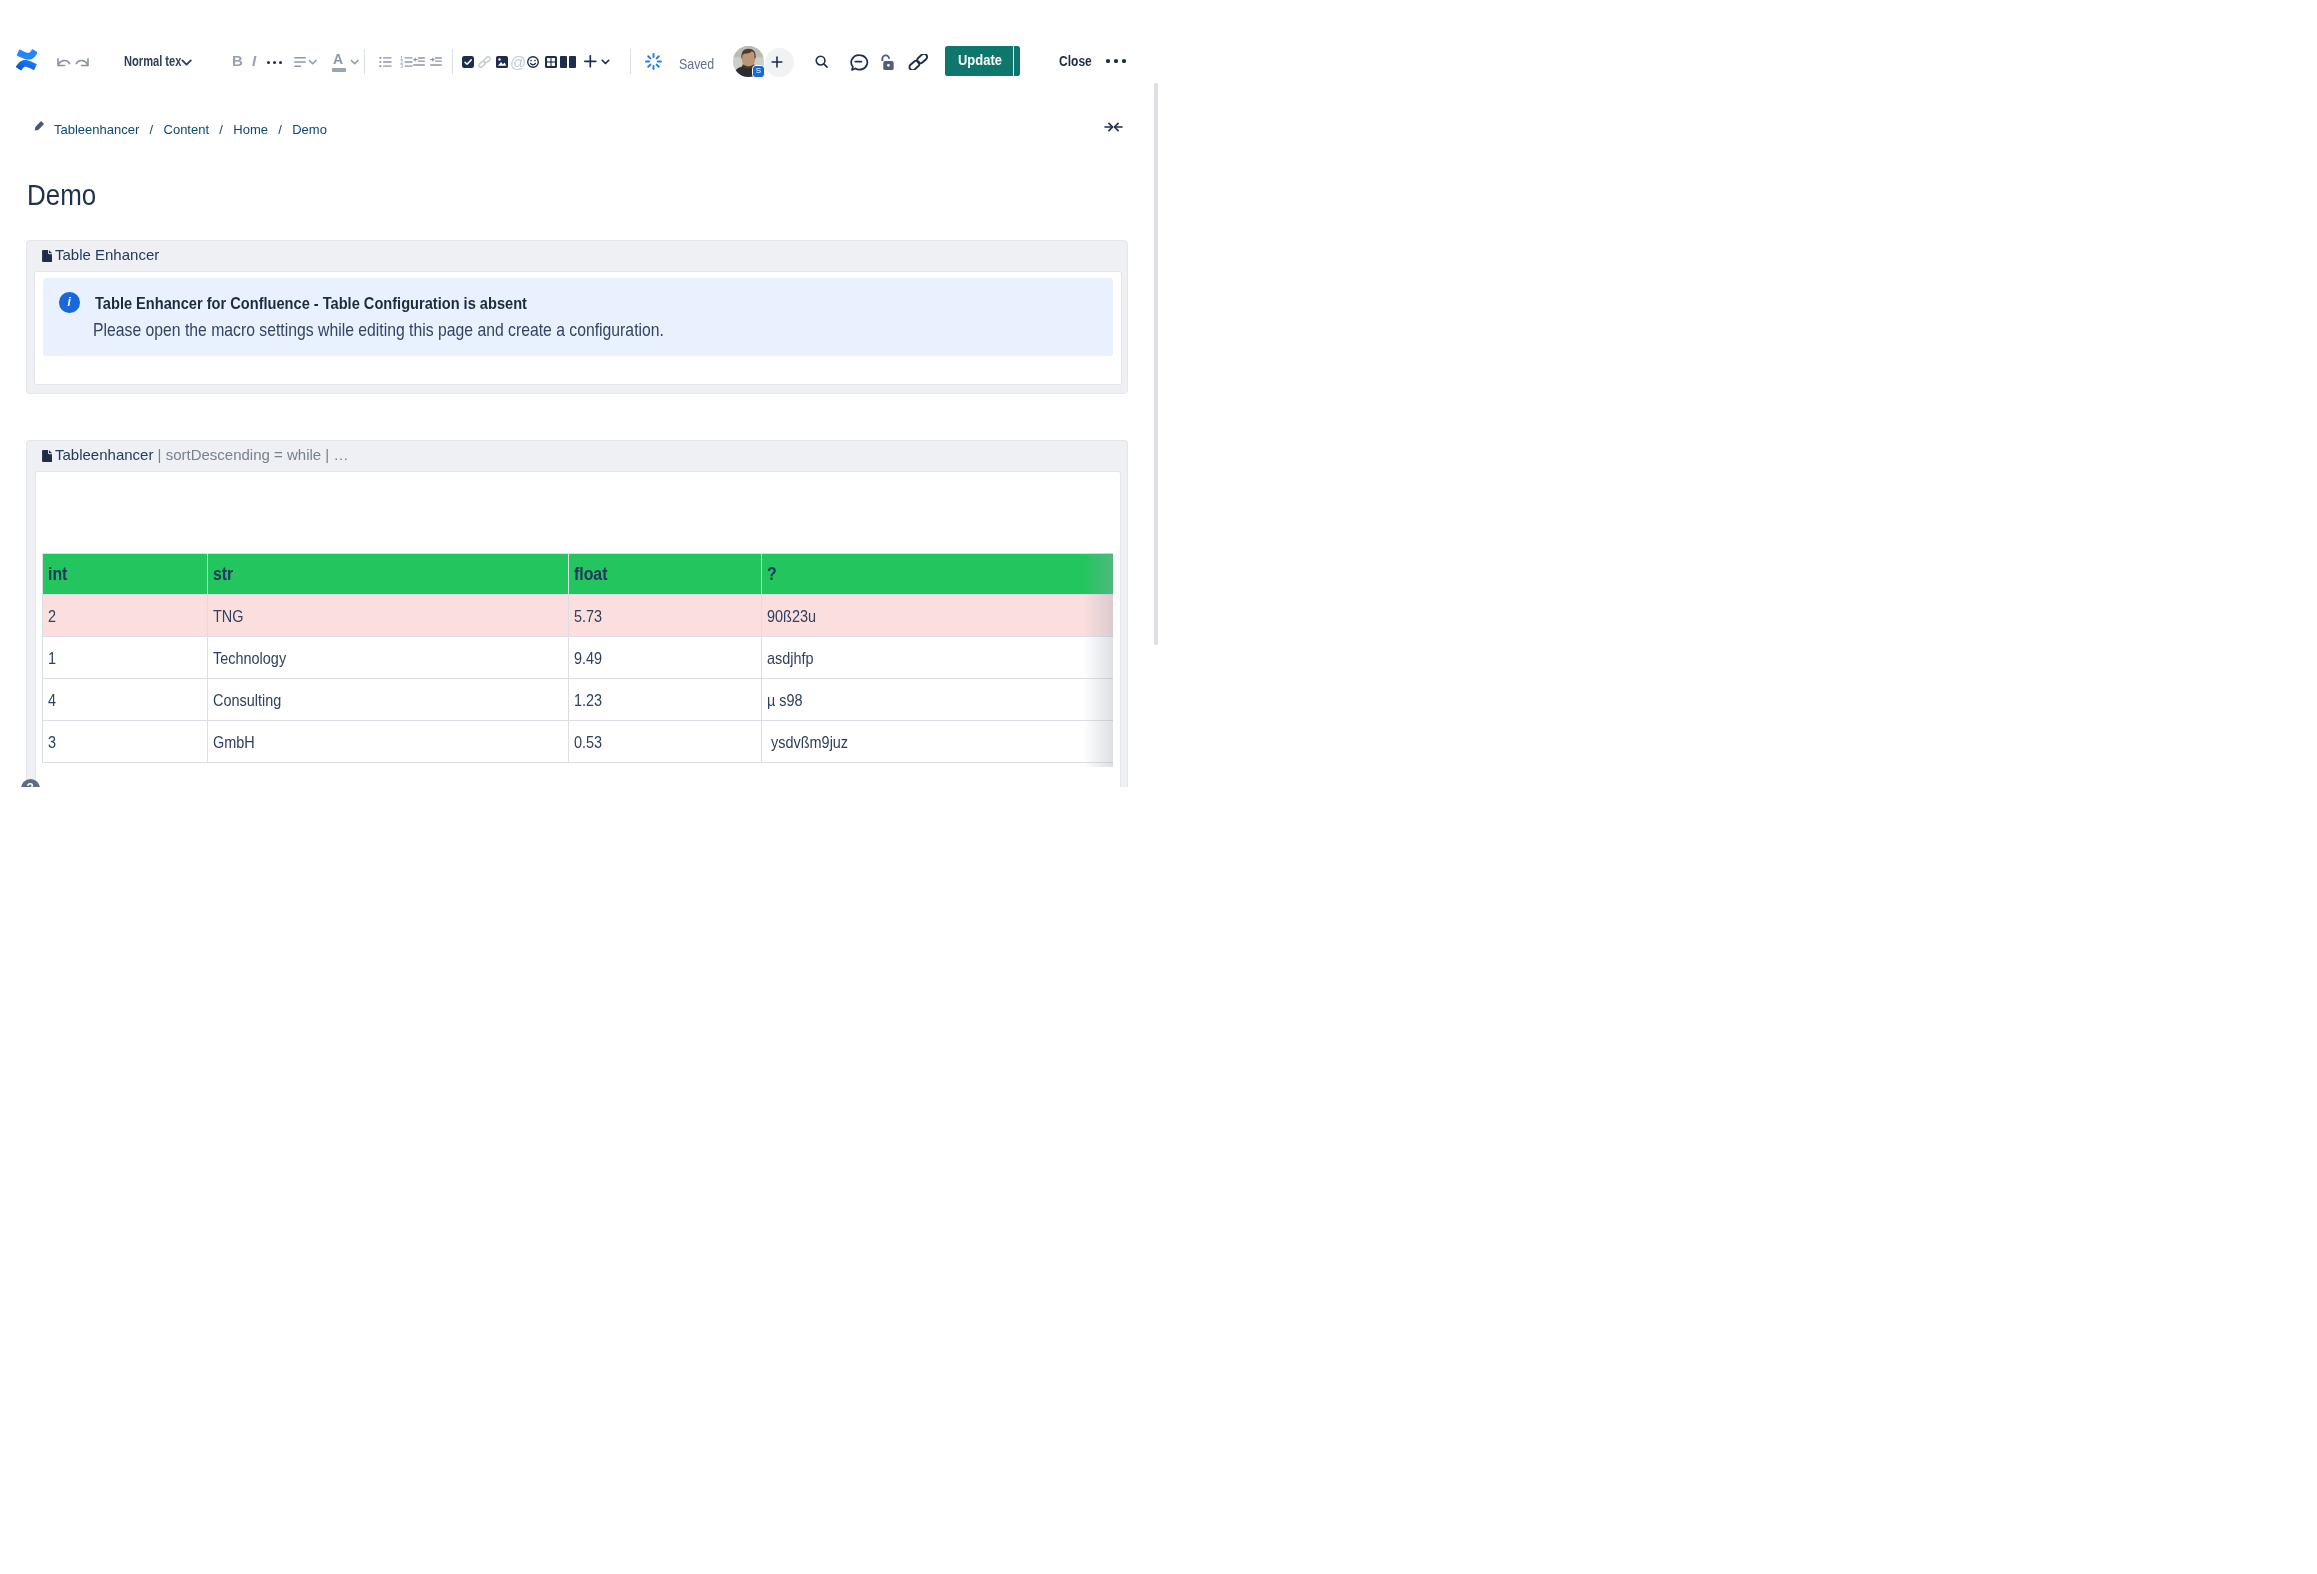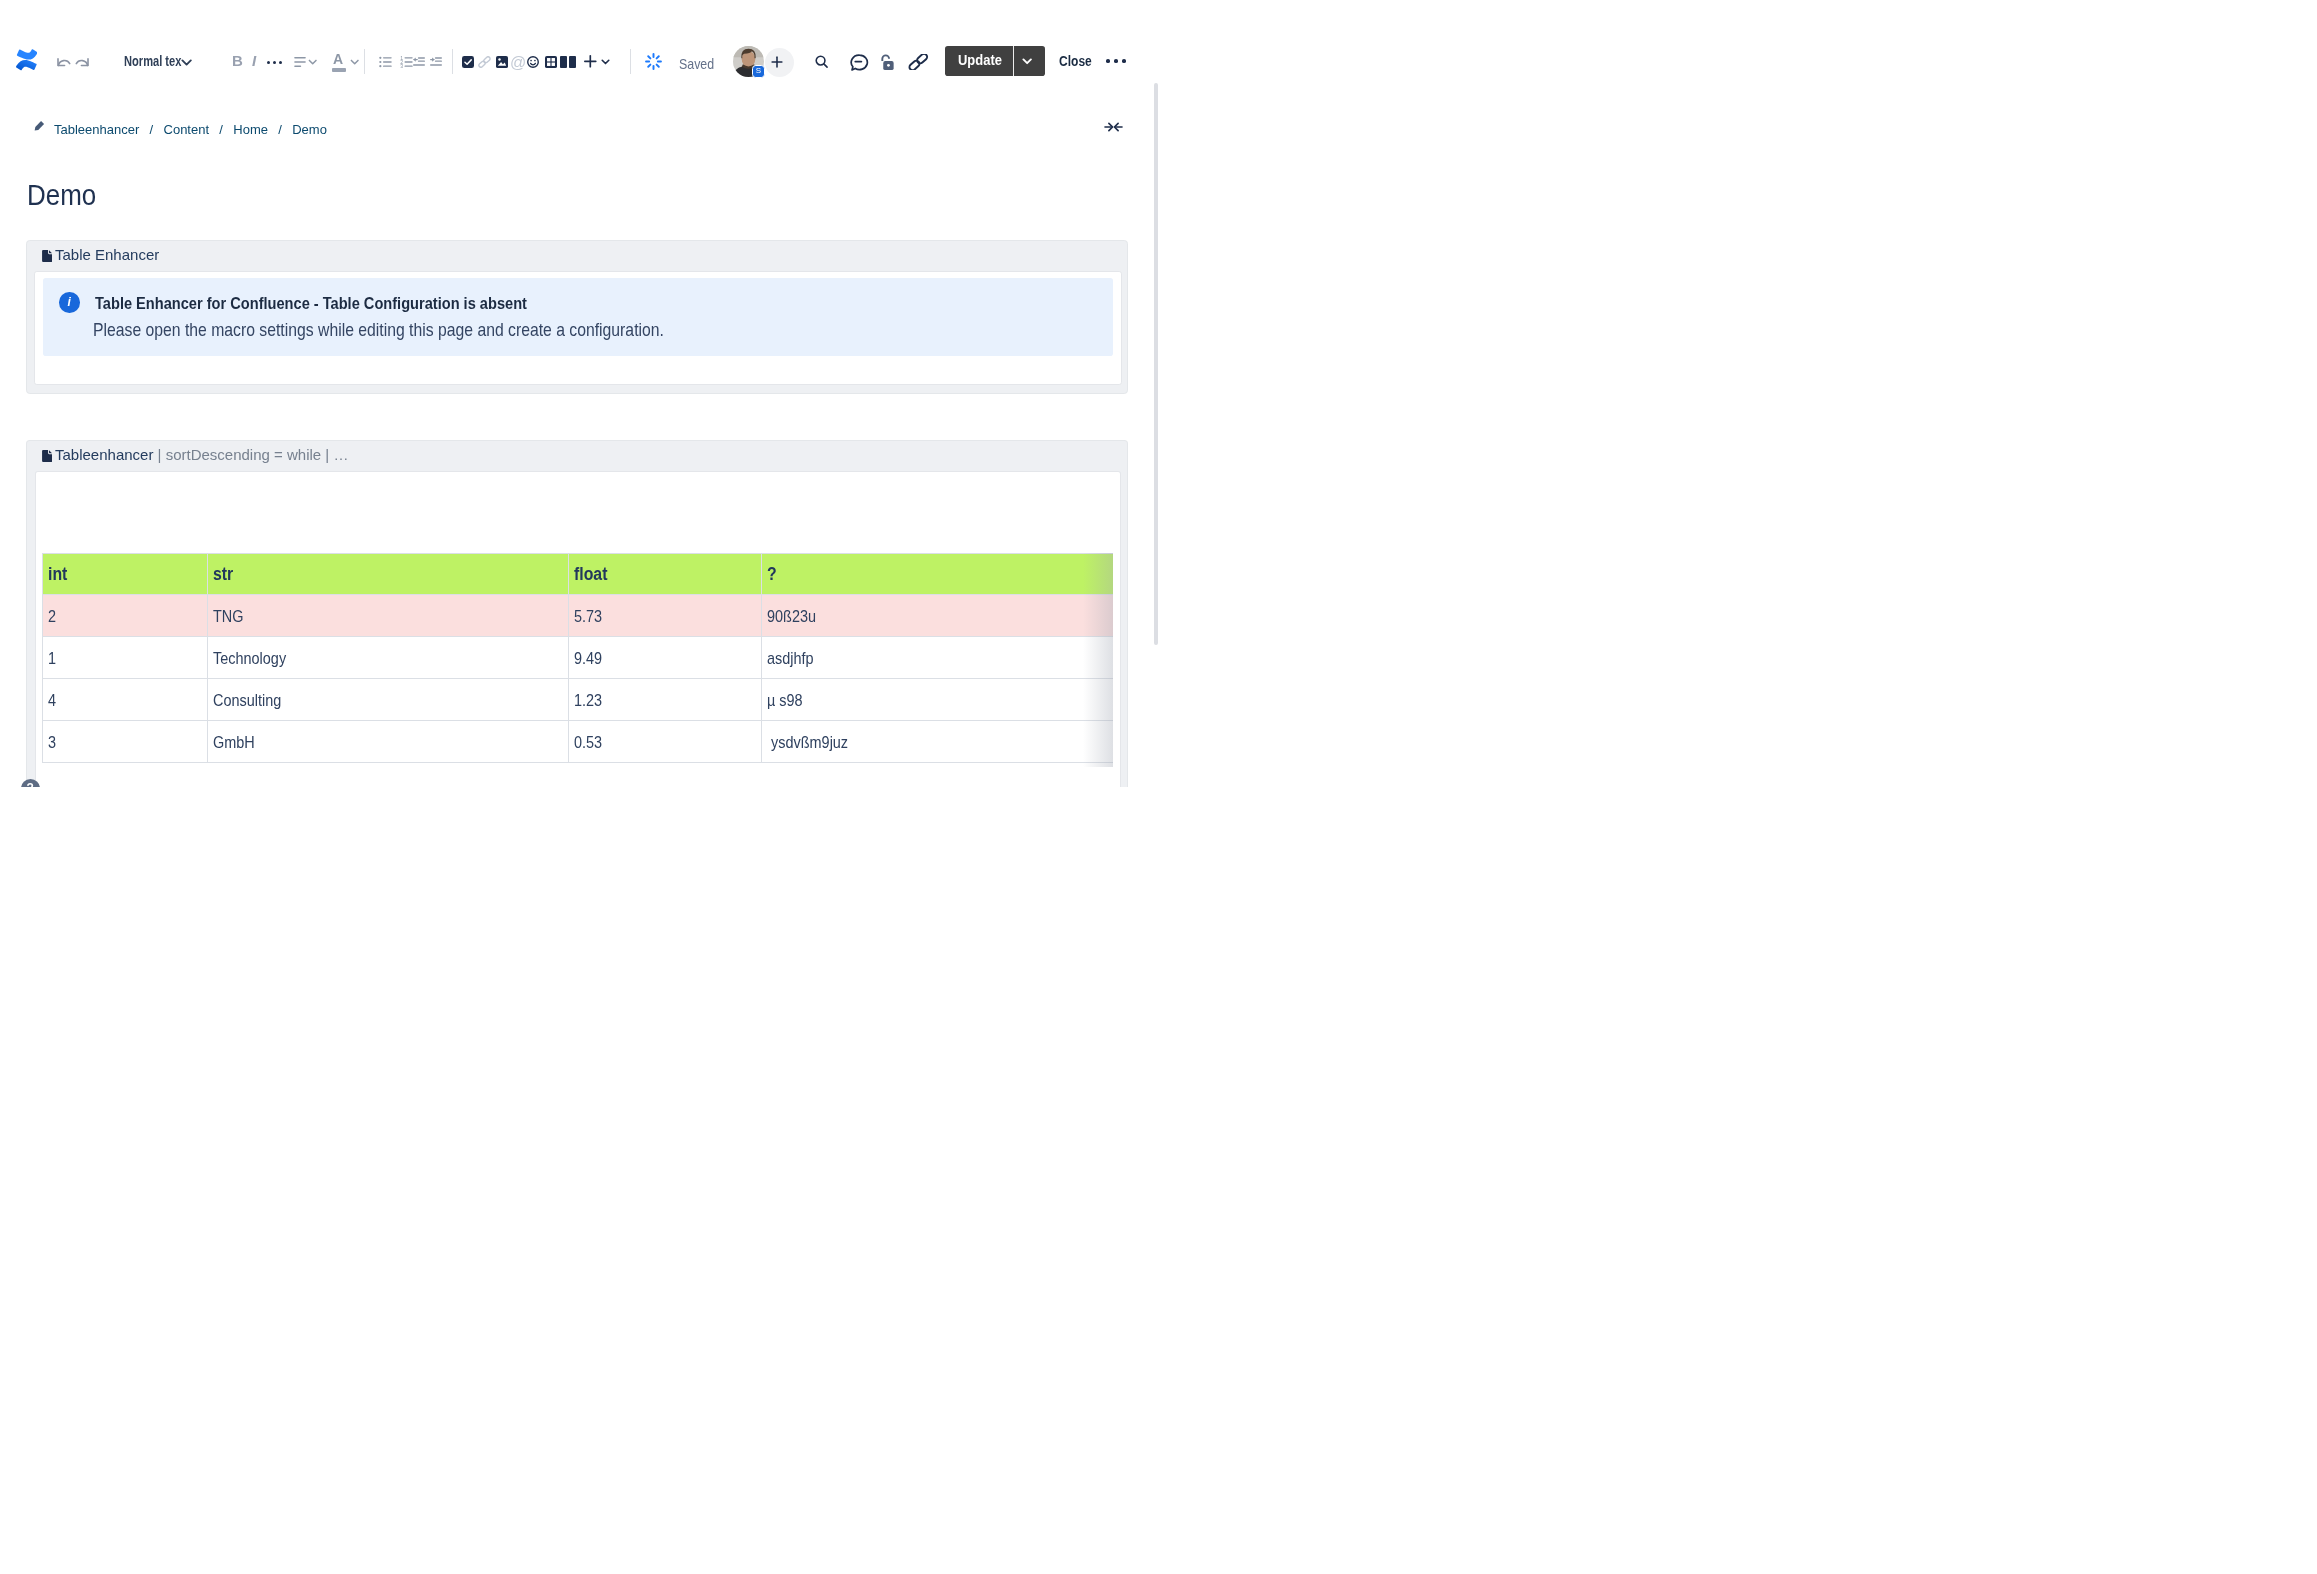--- a/index.html
+++ b/index.html
@@ -10,21 +10,21 @@
 
 #toolbar { position:absolute; left:0; top:0; width:1159px; height:56px; background:#fff; }
 .tb-divider { position:absolute; top:13px; width:0.9px; height:25px; background:#dcdfe4; }
 .ntext { position:absolute; left:124px; top:17px; font-size:14.5px; font-weight:700; color:#2f3f57; letter-spacing:0; transform:scaleX(0.766); transform-origin:left center; }
 .tbB { position:absolute; left:232px; top:16px; font-size:15px; font-weight:700; color:#99a1b0; }
 .tbI { position:absolute; left:252px; top:16px; font-size:15px; font-style:italic; font-weight:600; color:#99a1b0; }
 .dots3 { position:absolute; display:flex; gap:2.8px; }
 .dots3 i { width:3.2px; height:3.2px; border-radius:50%; background:#1e2d4a; display:block; }
 .saved { position:absolute; left:679px; top:19.7px; font-size:14.5px; color:#64718a; transform:scaleX(0.855); transform-origin:left center; }
 .close { position:absolute; left:1059px; top:17px; font-size:14.5px; font-weight:700; color:#1a2b42; transform:scaleX(0.83); transform-origin:left center; }
-.upd-btn { position:absolute; left:945px; top:10.3px; width:100px; height:29.5px; background:#404040; border-radius:2.8px; }
+.upd-btn { position:absolute; left:945px; top:10.3px; width:75px; height:29.5px; background:#0f766e; border-radius:2.8px; }
 .upd-btn .txt { position:absolute; left:13px; top:6px; color:#fff; font-size:14.5px; font-weight:700; transform:scaleX(0.895); transform-origin:left center; }
 .upd-btn .sep { position:absolute; left:68px; top:0; width:0.9px; height:29.5px; background:#fff; opacity:.9; }
 .avatar-plus { position:absolute; left:765px; top:11.7px; width:29px; height:29px; border-radius:50%; background:#f1f2f4; }
 
 
 #crumbs { position:absolute; left:54px; top:86px; font-size:13px; color:#0c4a6e; }
 #crumbs span.sl { margin:0 10.3px; }
 
 
 #title { position:absolute; left:27px; top:143px; font-size:29px; font-weight:500; color:#1f3150; transform:scaleX(0.895); transform-origin:left center; }
@@ -45,21 +45,21 @@
 
 #macro2 { top:404px; height:383px; border-bottom:none; border-radius:3.7px 3.7px 0 0; }
 #macro2 .mbody { left:7.5px; top:29.5px; width:1086px; height:354px; border-bottom:none; }
 
 
 #tblwrap { position:absolute; left:6.6px; top:81px; width:1071px; height:217px; overflow:hidden; }
 #tbl { width:1113px; border-collapse:collapse; table-layout:fixed; font-size:17px; color:#2f415f; }
 #tbl th, #tbl td { border:0.9px solid #dbdfe5; padding:0 0 0 4.7px; font-weight:400; text-align:left; vertical-align:middle; }
 #tbl td span, #tbl th span { display:inline-block; transform:scaleX(0.85); transform-origin:left center; white-space:pre; position:relative; top:1.7px; }
 #tbl th span { transform:scaleX(0.88); font-size:18px; top:0.9px; }
-#tbl th { background:#bef264; color:#22385c; font-weight:700; height:41px; }
+#tbl th { background:#22c55e; color:#22385c; font-weight:700; height:41px; }
 #tbl td { height:42px; background:#fff; }
 #tbl tr.pink td { background:#fbdfde; }
 #tbl tr:last-child td { height:42px; }
 .c1 { width:165px; } .c2 { width:361px; } .c3 { width:193px; } .c4 { width:394px; }
 #tbl-shadow { position:absolute; left:1047px; top:81px; width:30px; height:214px; background:linear-gradient(to right, rgba(160,166,178,0), rgba(160,166,178,0.35)); }
 
 
 #help { position:absolute; left:20.6px; top:743px; width:19px; height:19px; border-radius:50%; background:#5e6c84; color:#fff; font-size:12px; font-weight:700; text-align:center; line-height:19px; }
 #sthumb { position:absolute; left:1154px; top:47px; width:3.7px; height:562px; background:#dcdee3; border-radius:1.9px; }
 </style>

